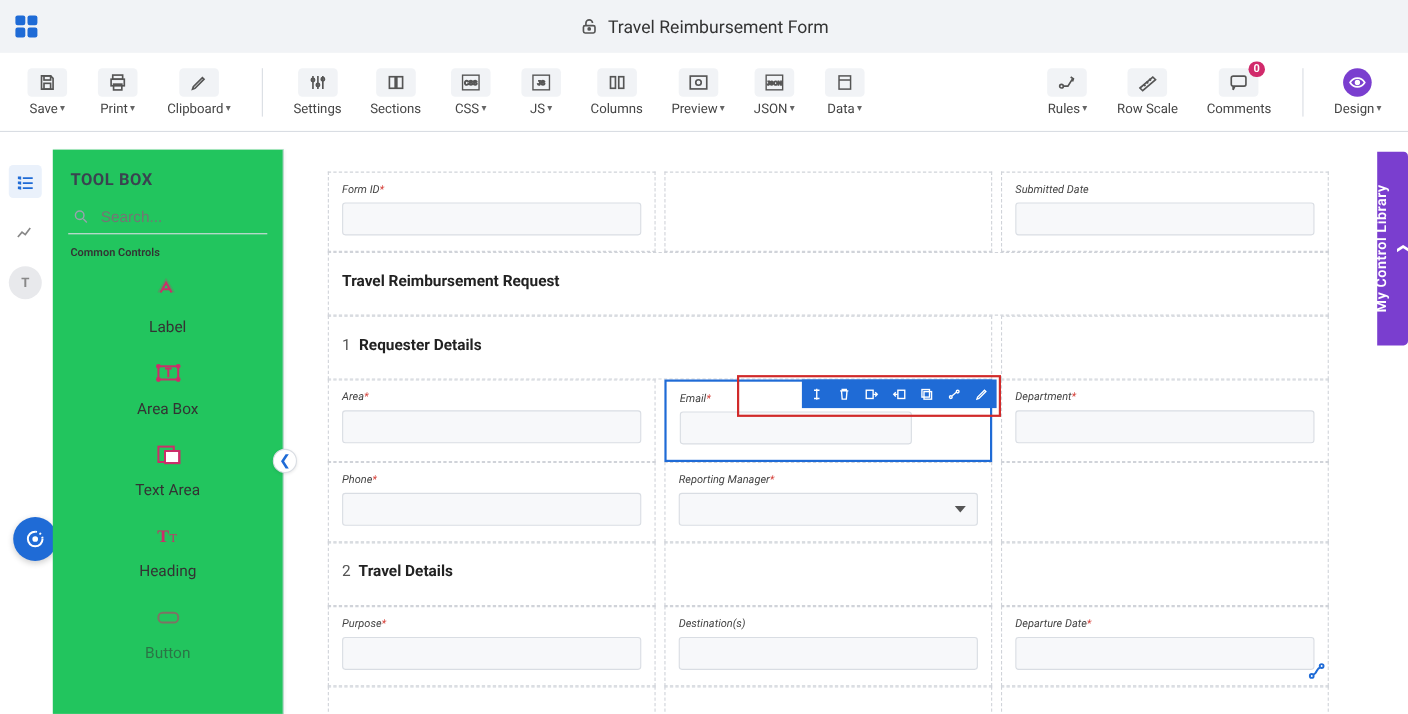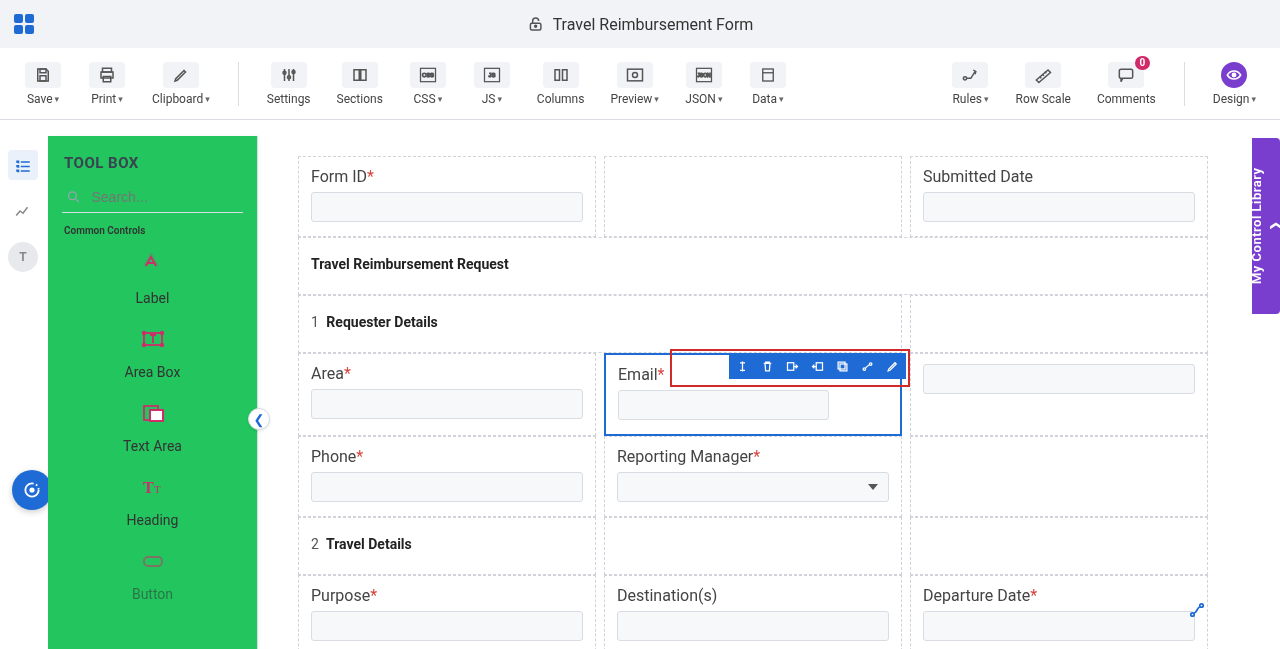--- a/index.html
+++ b/index.html
@@ -129,21 +129,21 @@
     padding: 20px 16px;
   }
   .row3 { display: grid; grid-template-columns: 1fr 1fr 1fr; gap: 8px; }
   .cell {
     border: 1px dashed var(--gray-dashed);
     padding: 10px 12px 14px;
     min-height: 58px;
     position: relative;
   }
   .section-row .cell { display:flex; align-items:center; }
-  .field-label { font-size: 16px; color: #444; margin-bottom: 6px; display:block; }
+  .field-label { font-size: 10px; color: #444; margin-bottom: 6px; display:block;font-style:italic; }
   .req { color: var(--red); }
   .field-input {
     width: 100%; height: 30px;
     background: #f7f8fa;
     border: 1px solid var(--gray-border);
     border-radius: 3px;
   }
   .field-select { position: relative; }
   .field-select::after {
     content: ""; position: absolute; right: 10px; top: 50%; transform: translateY(-50%);
@@ -549,20 +549,21 @@
           </span>
         <span>
             <svg viewBox="0 0 24 24" fill="none" stroke="#fff" stroke-width="2">
               <path d="M5 19l3-1 10-10-2-2L6 16l-1 3z"></path>
             </svg>
           </span>
       </div>
       <div class="sel-hl-box" style="right:-10px; top:-6px; width:240px; height:38px;"></div>
     </div>
     <div class="cell">
+      <span class="field-label"><span>Department</span><span class="req">*</span></span>
       <div class="field-input"></div>
     </div>
   </div>
 
   <div class="row3">
     <div class="cell">
       <span class="field-label"><span>Phone</span><span class="req">*</span></span>
       <div class="field-input"></div>
     </div>
     <div class="cell">

